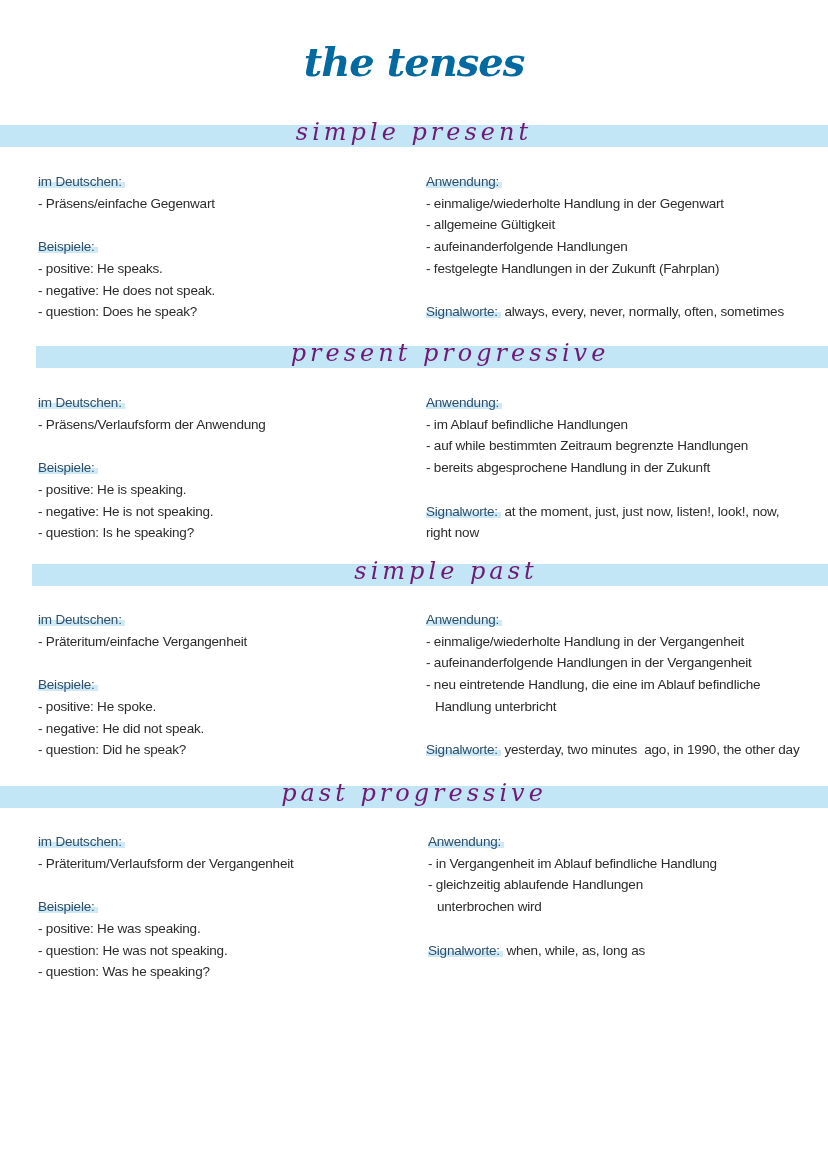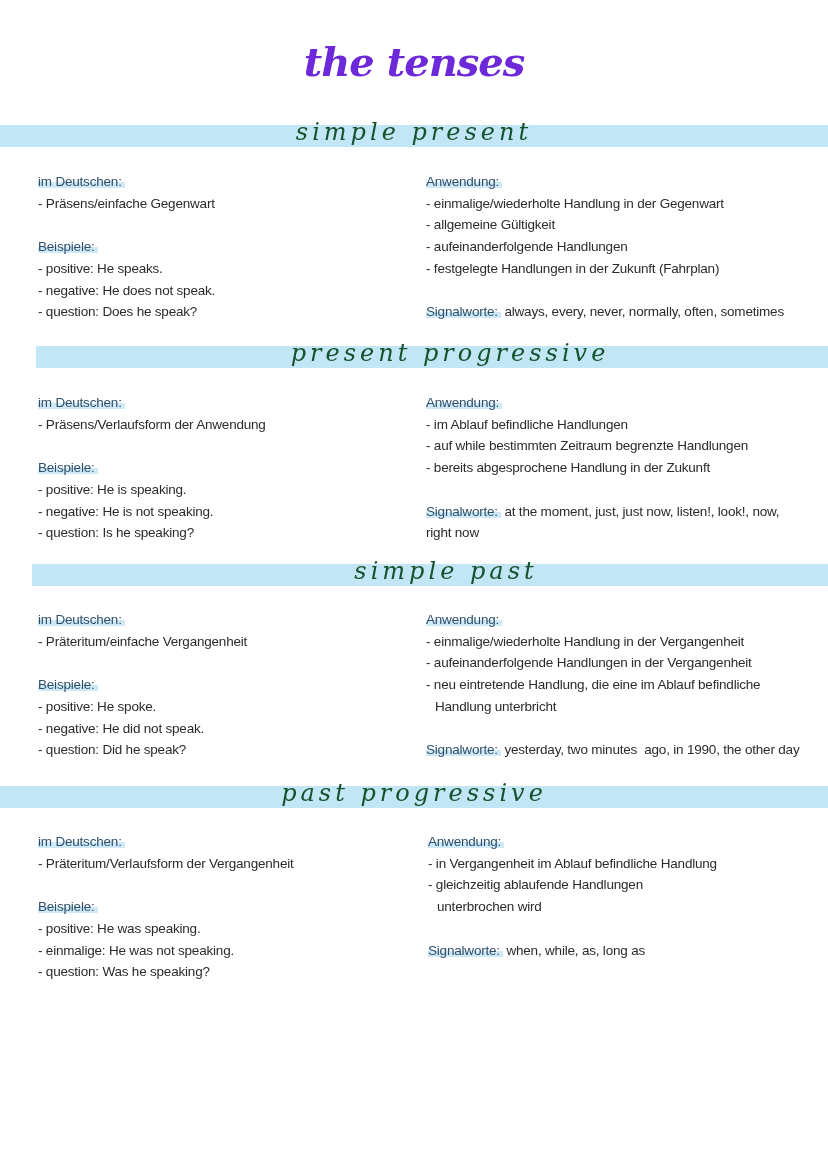--- a/index.html
+++ b/index.html
@@ -19,39 +19,39 @@
     position: absolute;
     top: 38px;
     left: 0;
     width: 828px;
     text-align: center;
     font-family: "DejaVu Serif", serif;
     font-style: italic;
     font-weight: bold;
     font-size: 40px;
     letter-spacing: -1px;
-    color: #6d28d9;
+    color: #0369a1;
   }
   .band {
     position: absolute;
     left: 0;
     width: 828px;
     height: 22px;
     background: #c3e6f6;
   }
   .band-label {
     position: absolute;
     left: 0;
     width: 828px;
     text-align: center;
     font-family: "DejaVu Serif", serif;
     font-style: italic;
     font-size: 24px;
     letter-spacing: 4px;
-    color: #14532d;
+    color: #701a75;
     line-height: 22px;
     top: -4px;
   }
   .col {
     position: absolute;
     font-size: 13.5px;
     line-height: 21.7px;
     font-family: "Liberation Sans", sans-serif;
     color: #2b2b2b;
     letter-spacing: -0.2px;
@@ -153,21 +153,21 @@
 <div class="band" style="top:786px;">
   <div class="band-label">past progressive</div>
 </div>
 
 <div class="col" style="left:38px; top:831px;">
   <span class="line"><span class="hl">im Deutschen:</span></span>
   <span class="line">- Präteritum/Verlaufsform der Vergangenheit</span>
   <span class="gap"></span>
   <span class="line"><span class="hl">Beispiele:</span></span>
   <span class="line">- positive: He was speaking.</span>
-  <span class="line">- einmalige: He was not speaking.</span>
+  <span class="line">- question: He was not speaking.</span>
   <span class="line">- question: Was he speaking?</span>
 </div>
 
 <div class="col" style="left:428px; top:831px;">
   <span class="line"><span class="hl">Anwendung:</span></span>
   <span class="line">- in Vergangenheit im Ablauf befindliche Handlung</span>
   <span class="line">- gleichzeitig ablaufende Handlungen</span>
   <span class="line indent">unterbrochen wird</span>
   <span class="gap"></span>
   <span class="line"><span class="hl">Signalworte:</span> <span>when, while, as, long as</span></span>

